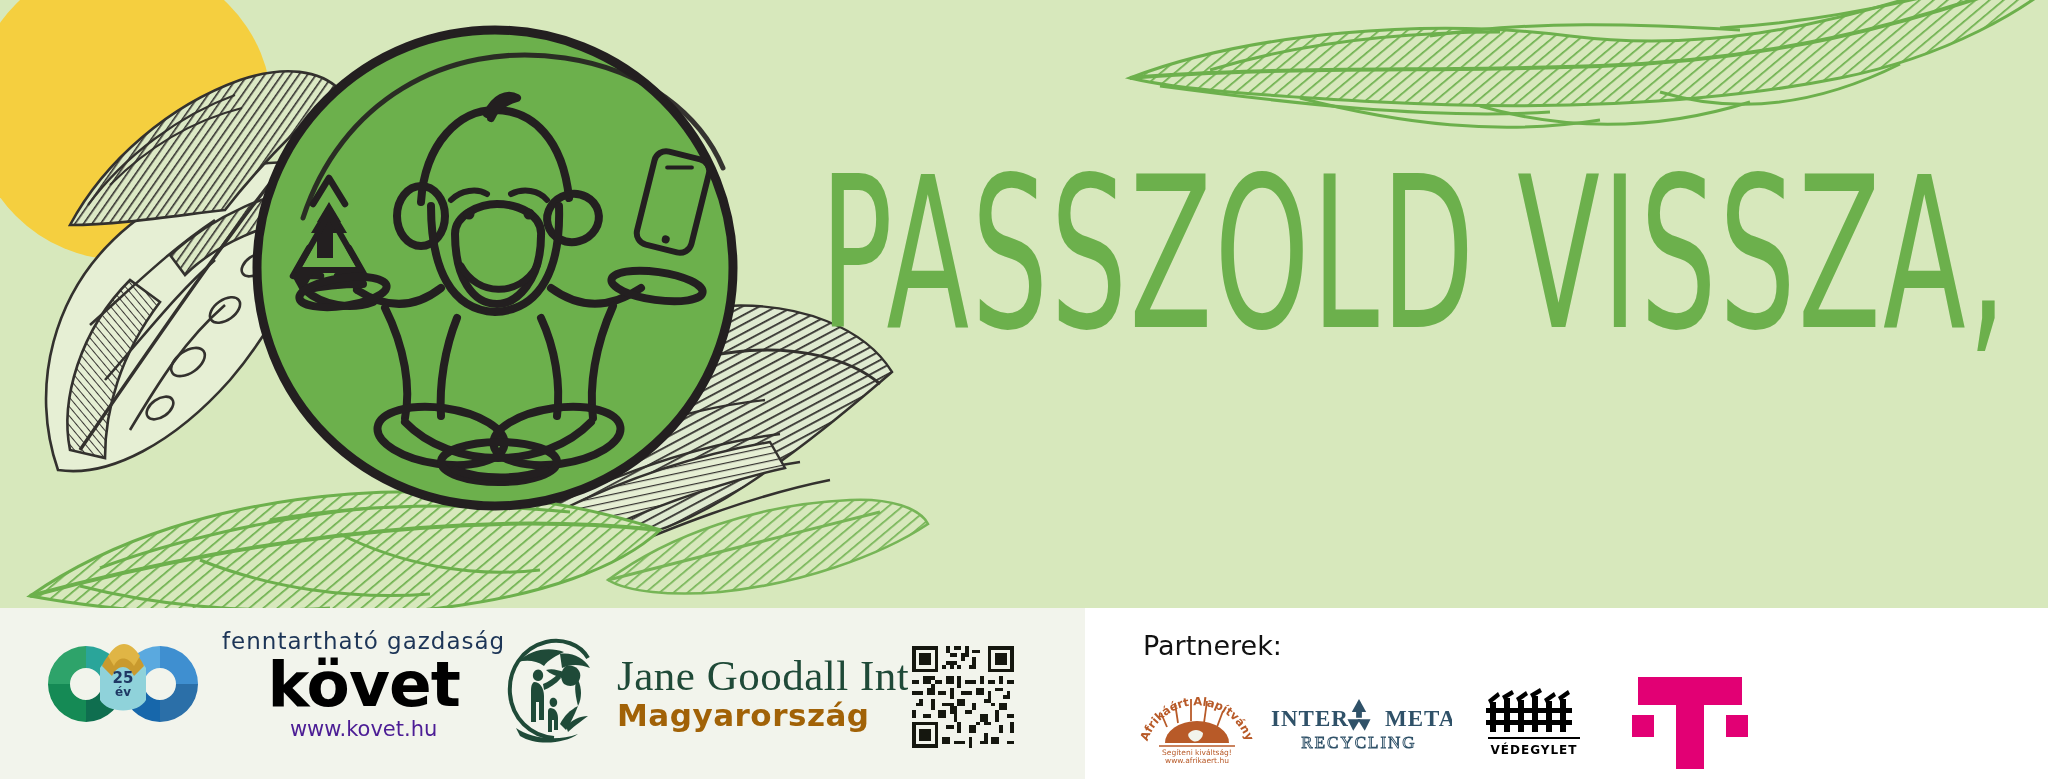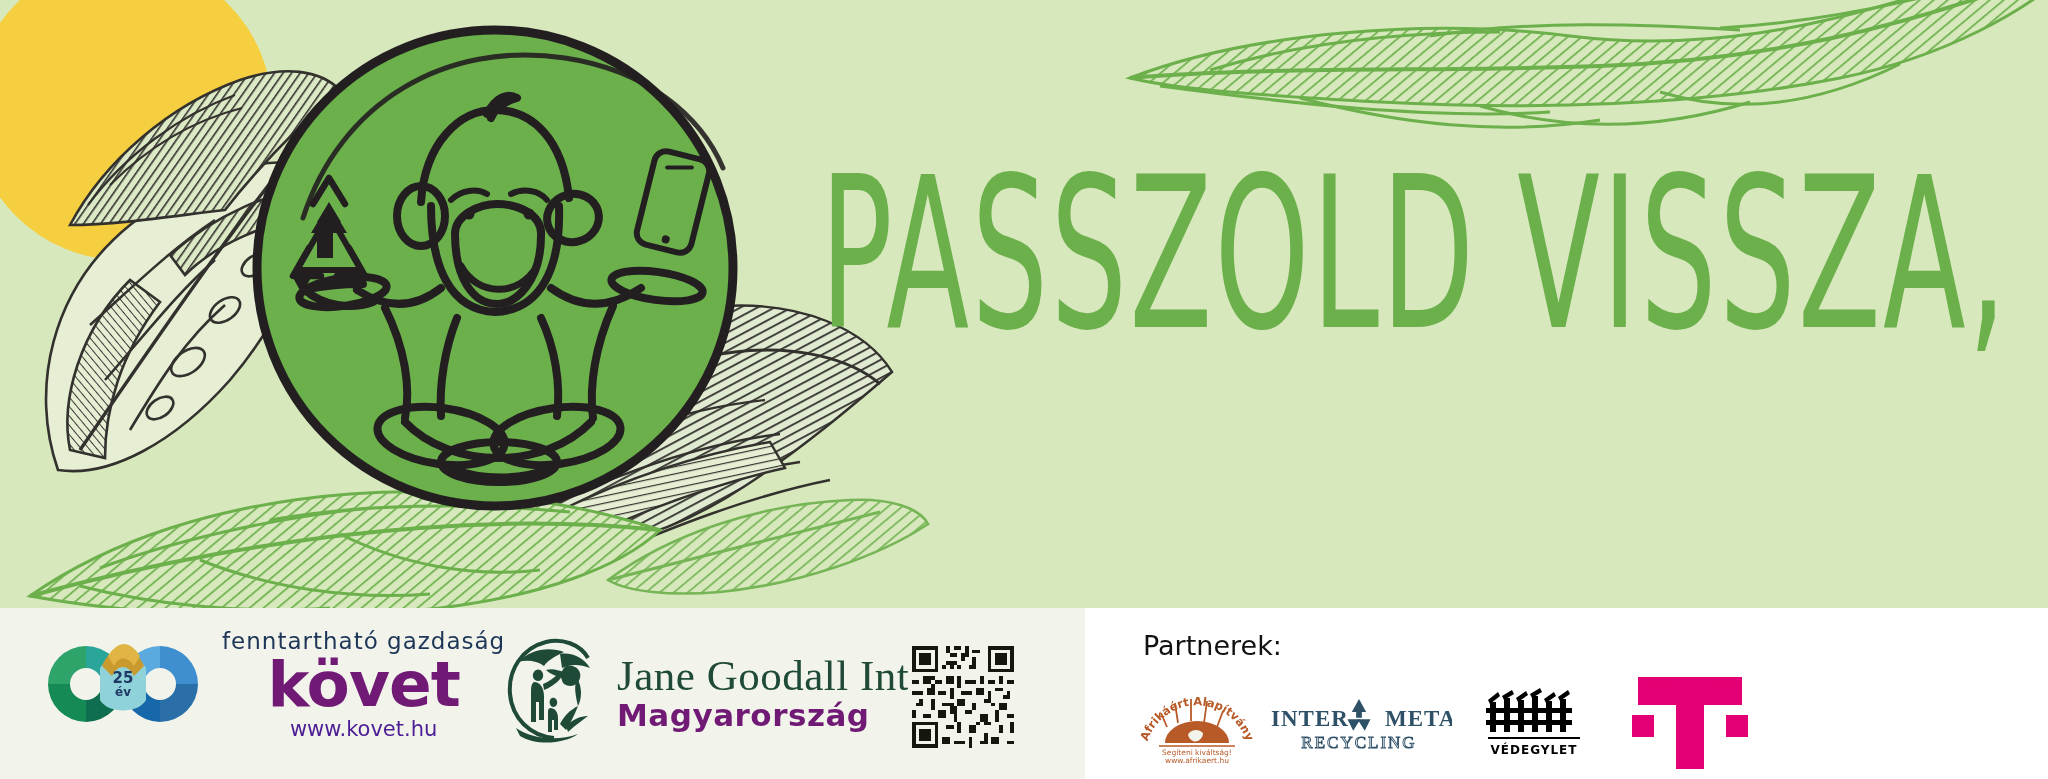--- a/index.html
+++ b/index.html
@@ -104,21 +104,21 @@
   #kovet-words {
     display: flex; flex-direction: column; align-items: center;
     line-height: 1;
   }
   .kovet-tag {
     font-size: 23px; color: #1d3557; letter-spacing: 1px;
     font-family: "DejaVu Sans", sans-serif;
     margin-bottom: 0;
   }
   .kovet-name {
-    font-size: 63px; font-weight: bold; color: #701a75;
+    font-size: 63px; font-weight: bold; color: #000000;
     letter-spacing: -1px;
     font-family: "DejaVu Sans", sans-serif;
   }
   .kovet-url {
     font-size: 21px; color: #4c1d95; margin-top: 3px;
     font-family: "DejaVu Sans", sans-serif;
   }
 
   
   #jgi-block {
@@ -127,21 +127,21 @@
     display: flex; align-items: center; gap: 12px;
   }
   #jgi-mark { width: 105px; height: 112px; }
   #jgi-words { display: flex; flex-direction: column; line-height: 1; }
   .jgi-name {
     font-family: "Liberation Serif", serif;
     font-size: 43px; color: #1f4a38; letter-spacing: 0.5px;
   }
   .jgi-country {
     font-family: "DejaVu Sans", sans-serif;
-    font-weight: bold; font-size: 31px; color: #701a75;
+    font-weight: bold; font-size: 31px; color: #a16207;
     margin-top: 3px; letter-spacing: 0.5px;
   }
 
   
   #qr-code {
     position: absolute;
     left: 908px; top: 642px;
     width: 110px; height: 110px;
   }
 

